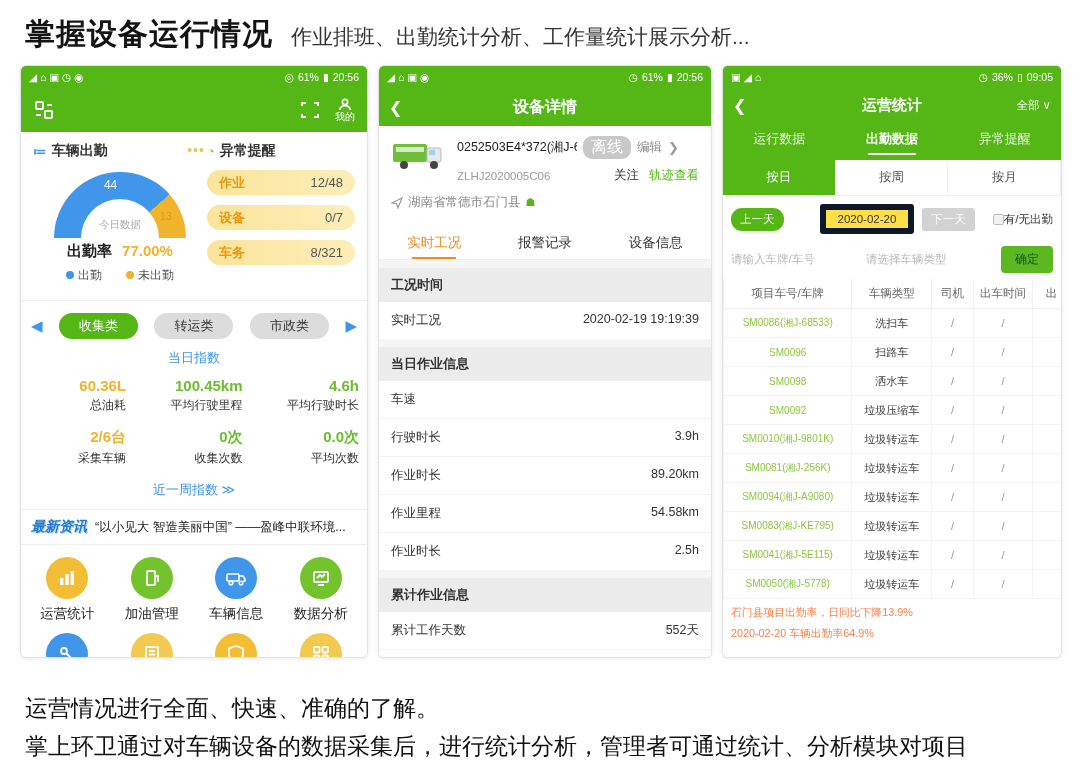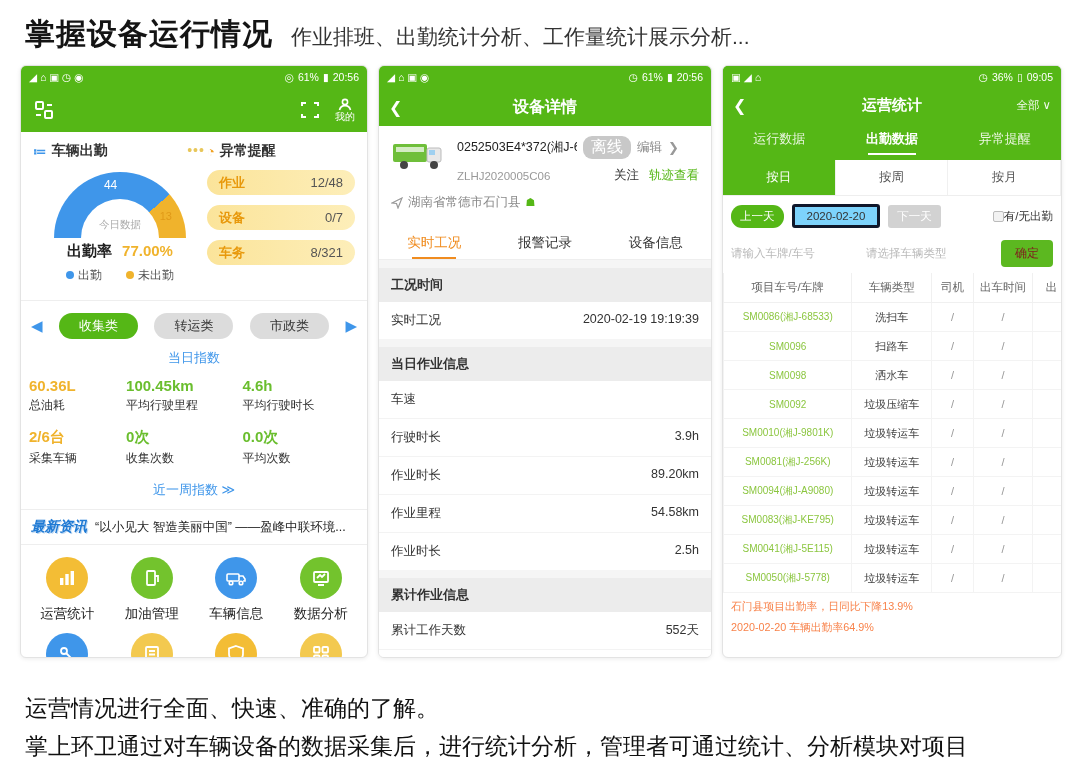--- a/index.html
+++ b/index.html
@@ -50,21 +50,21 @@
   .alert-pill .av { color:#555; }
 
   .divider { height:1px; background:#eee; margin:12px 0 0 0; }
 
   
   .cat-row { display:flex; align-items:center; justify-content:space-between; padding:12px 10px 0 10px; }
   .arrow { color:#3f96ea; font-size:15px; }
   .cat-pill { border-radius:14px; padding:4px 20px; font-size:13px; background:#dcdcdc; color:#333; }
   .cat-active { background:#55b716; color:#fff; }
   .daily-idx { text-align:center; color:#3f96ea; font-size:13px; margin-top:10px; }
-  .stats-grid { display:grid; grid-template-columns:1fr 1.2fr 1.2fr; row-gap:14px; padding:10px 8px 2px 8px; text-align:left; }
+  .stats-grid { display:grid; grid-template-columns:1fr 1.2fr 1.2fr; row-gap:14px; padding:10px 8px 2px 8px; text-align:right; }
   .stat-v { font-size:15px; font-weight:bold; }
   .stat-v.orange { color:#f0b32c; } .stat-v.green { color:#6abe2e; }
   .stat-l { font-size:12px; color:#333; margin-top:3px; }
   .week-link { text-align:center; color:#3f96ea; font-size:13px; padding:12px 0 10px 0; border-bottom:1px solid #eee; }
 
   
   .news { display:flex; align-items:center; gap:8px; padding:8px 10px; border-bottom:1px solid #eee; }
   .news-badge { color:#1f7ad4; font-weight:bold; font-style:italic; font-size:14px; text-shadow:1px 1px 0 #bcd7f2; white-space:nowrap; }
   .news-text { font-size:12.5px; color:#222; white-space:nowrap; overflow:hidden; text-overflow:ellipsis; }
 
@@ -109,26 +109,26 @@
   .p3-tabs { display:flex; height:38px; }
   .p3-tab { flex:1; text-align:center; font-size:13px; color:#eaf6e0; padding-top:8px; position:relative; }
   .p3-tab.active { color:#fff; font-weight:bold; }
   .p3-tab.active::after { content:""; position:absolute; left:50%; transform:translateX(-50%); bottom:5px; width:48px; height:2px; background:#fff; }
   .seg-row { display:flex; border-bottom:1px solid #eee; }
   .seg { flex:1; text-align:center; font-size:12.5px; color:#555; padding:9px 0; background:#fff; border-right:1px solid #f0f0f0; }
   .seg.active { background:#55b716; color:#fff; }
   .ctl-row { display:flex; align-items:center; gap:8px; padding:8px 8px 4px 8px; }
   .btn-green-sm { background:#55b716; color:#fff; font-size:11.5px; border-radius:11px; padding:4px 9px; }
   .btn-gray-sm { background:#d2d2d2; color:#fff; font-size:11.5px; border-radius:3px; padding:4px 9px; }
-  .date-box { border:3px solid #0f172a; border-radius:3px; font-size:11.5px; color:#333; padding:3px 12px; background:#7dd3fc; }
+  .date-box { border:6px solid #0f172a; border-radius:3px; font-size:11.5px; color:#333; padding:3px 12px; background:#fde047;margin-left:28px; }
   .chk-row { display:flex; align-items:center; gap:0; font-size:11.5px; color:#333; margin-left:auto; }
   .chk { width:11px; height:11px; border:1px solid #bbb; background:#f2f2f2; border-radius:2px; }
   .filter-row { display:flex; align-items:center; padding:8px 8px 6px 8px; gap:6px; }
   .ph-text { font-size:11.5px; color:#b9b9b9; flex:1; }
-  .btn-confirm { background:#5cb820; color:#7f1d1d; font-size:12px; border-radius:4px; padding:5px 14px; }
+  .btn-confirm { background:#5cb820; color:#14532d; font-size:12px; border-radius:4px; padding:5px 14px; }
   table.veh-table { width:103%; border-collapse:collapse; font-size:11px; }
   .veh-table th { color:#666; font-weight:normal; font-size:11.5px; padding:7px 2px; border:1px solid #f0f0f0; border-top:none; }
   .veh-table td { text-align:center; padding:6.5px 2px; border:1px solid #f3f3f3; color:#444; }
   .veh-table td.vid { color:#8bc63f; font-size:10px; }
   .veh-table td.slash { color:#999; }
   .summary { position:relative; padding:6px 8px 0 8px; font-size:10.8px; color:#f8824a; line-height:1.45; }
   .summary div:nth-child(2), .summary div:nth-child(5) { margin-top:5px; }
 
   
   .footer { padding:32px 25px 0 25px; font-size:23px; color:#111; line-height:1.65; }

